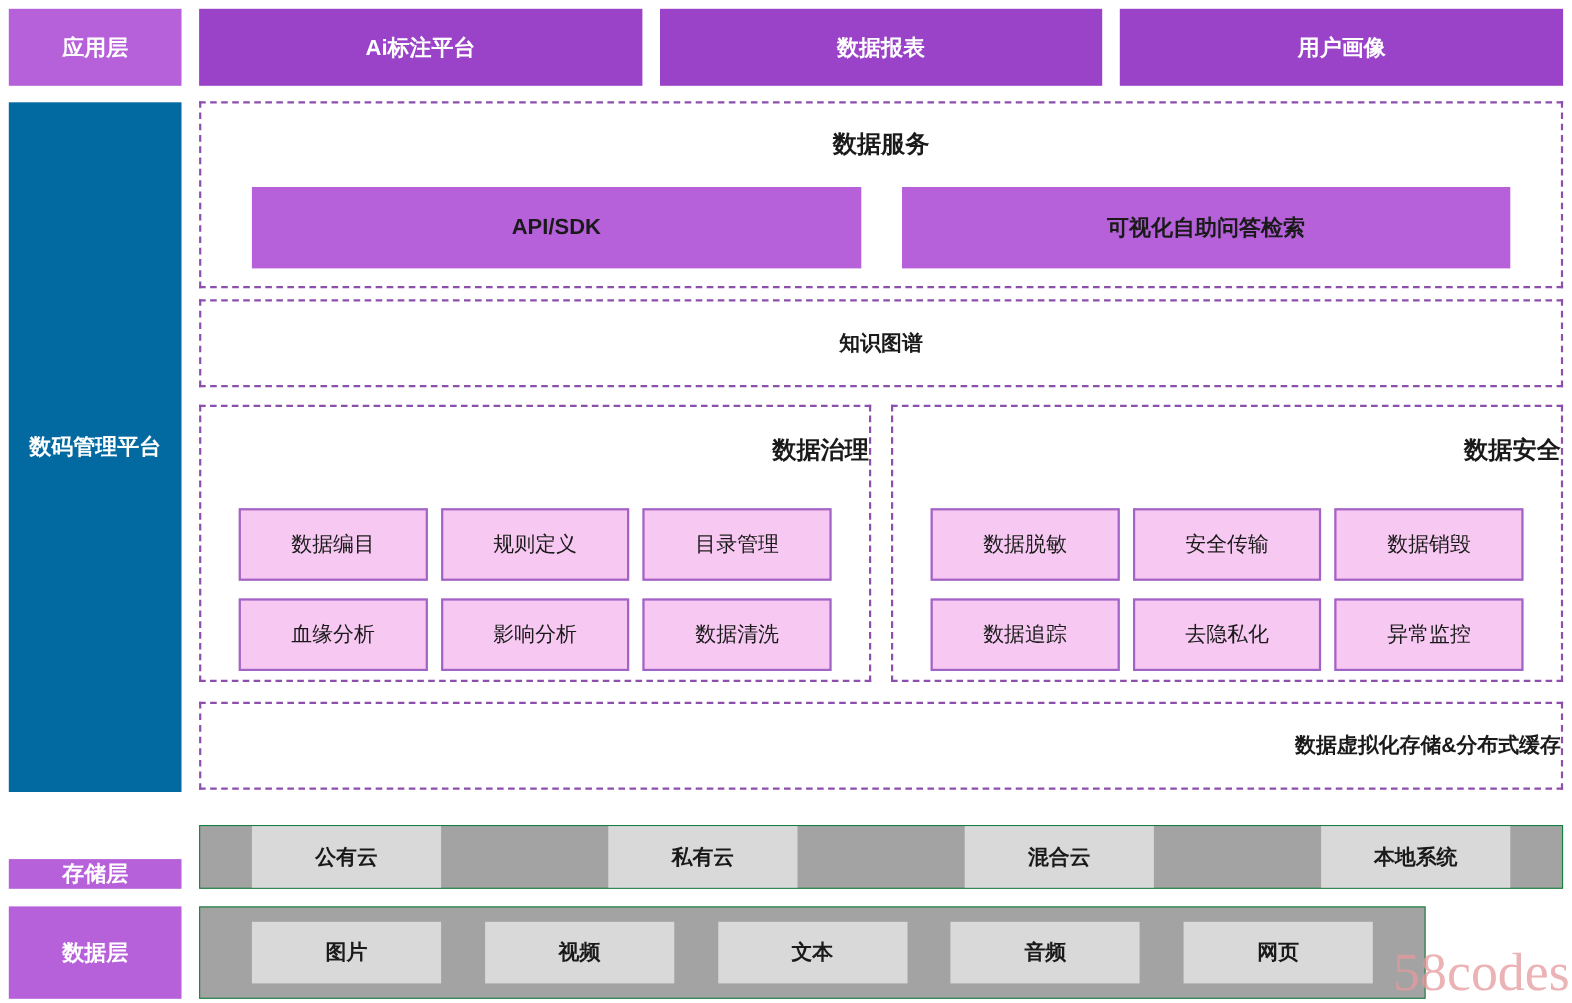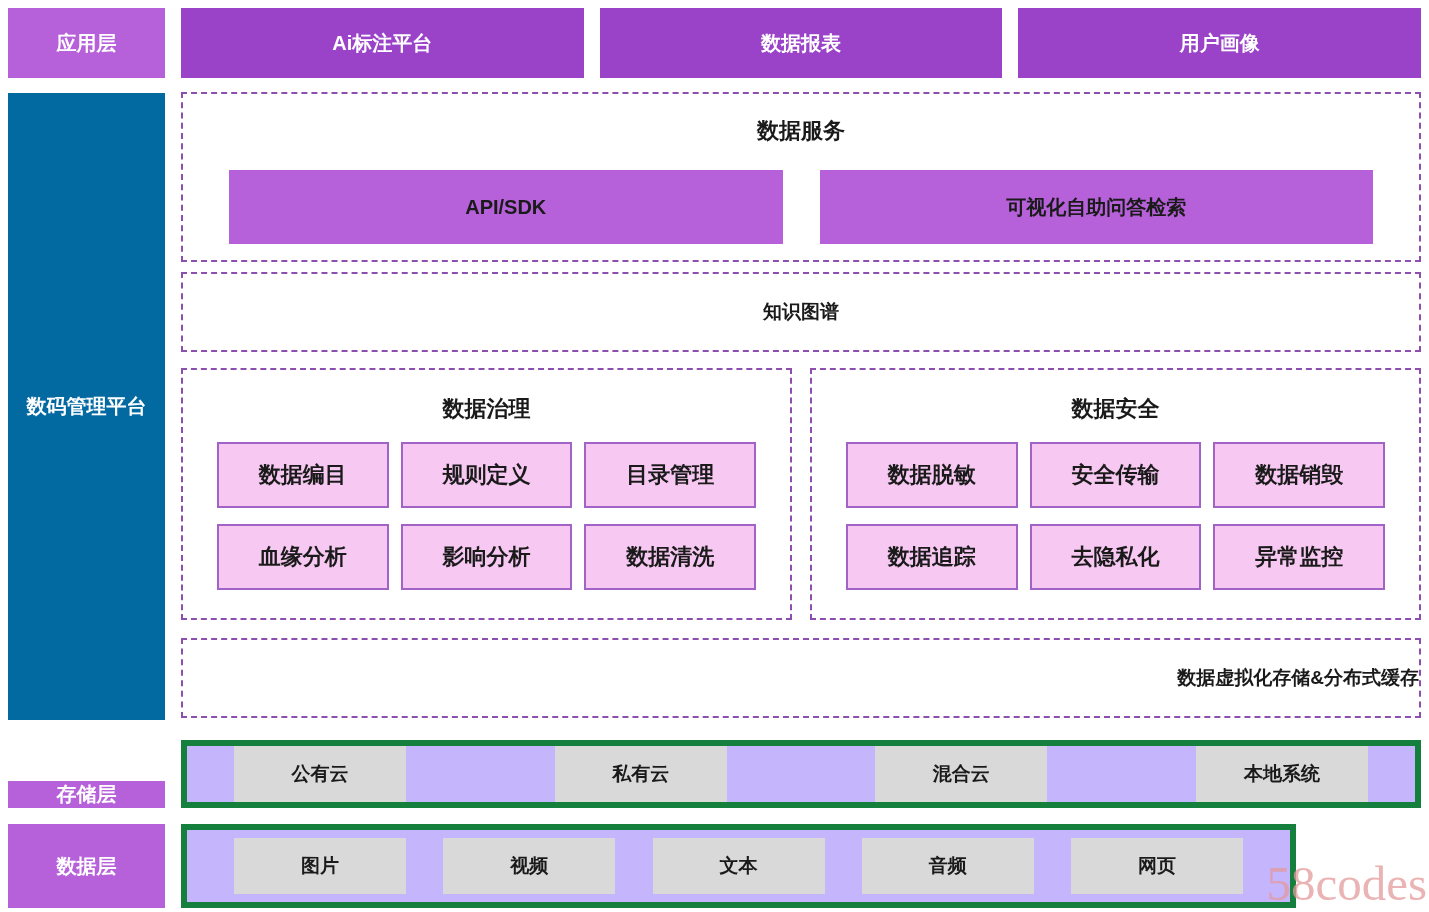--- a/index.html
+++ b/index.html
@@ -57,42 +57,42 @@
     height: 74px;
     display: flex;
     align-items: center;
     justify-content: center;
     flex: 1 1 0;
   }
   .pink-box {
     background: #f7c9f2;
     border: 2px solid #a263c6;
     color: #1a1a1a;
-    font-weight: 700;
-    font-size: 22px;
+    font-weight: 400;
+    font-size: 19px;
     height: 66px;
     display: flex;
     align-items: center;
     justify-content: center;
   }
   .gray-box {
     background: #d9d9d9;
     color: #1a1a1a;
     font-weight: 700;
     font-size: 19px;
     width: 172px;
     height: 56px;
     display: flex;
     align-items: center;
     justify-content: center;
   }
   .solid-container {
     flex: 1 1 0;
-    border: 6px solid #15803d;
-    background: #c4b5fd;
+    border: 1px solid #15803d;
+    background: #a3a3a3;
     display: flex;
     align-items: center;
     justify-content: space-between;
     padding: 0 47px;
   }
   
   .top-row {
     position: absolute;
     left: 8px; top: 8px;
     width: 1413px; height: 70px;
@@ -133,21 +133,21 @@
   }
   .twin-row {
     display: flex;
     gap: 18px;
     margin-bottom: 18px;
   }
   .twin {
     flex: 1 1 0;
     height: 252px;
   }
-  .twin .sec-title { padding-top: 24px; margin-bottom: 18px; }
+  .twin .sec-title { padding-top: 24px; margin-bottom: 38px; text-align: right; }
   .twin-grid {
     padding: 0 34px;
     display: grid;
     grid-template-columns: repeat(3, 1fr);
     column-gap: 12px;
     row-gap: 16px;
   }
   .sec-cache {
     height: 80px;
     display: flex;

